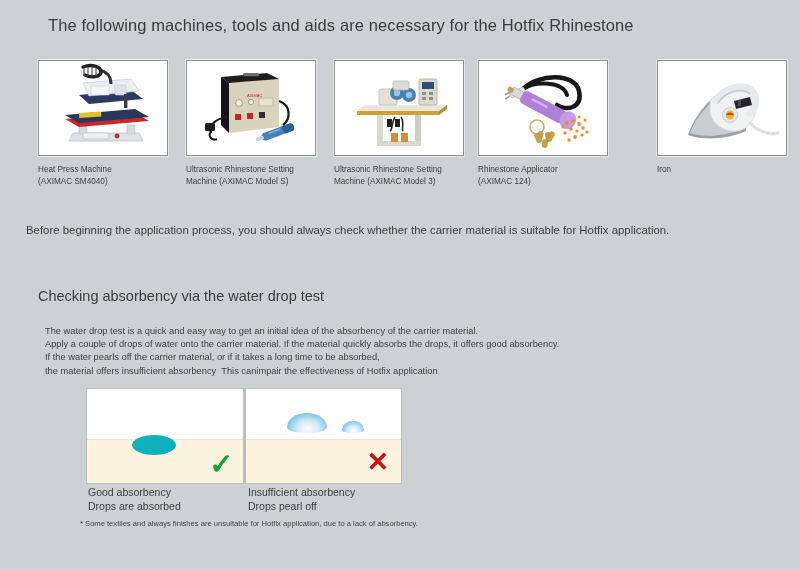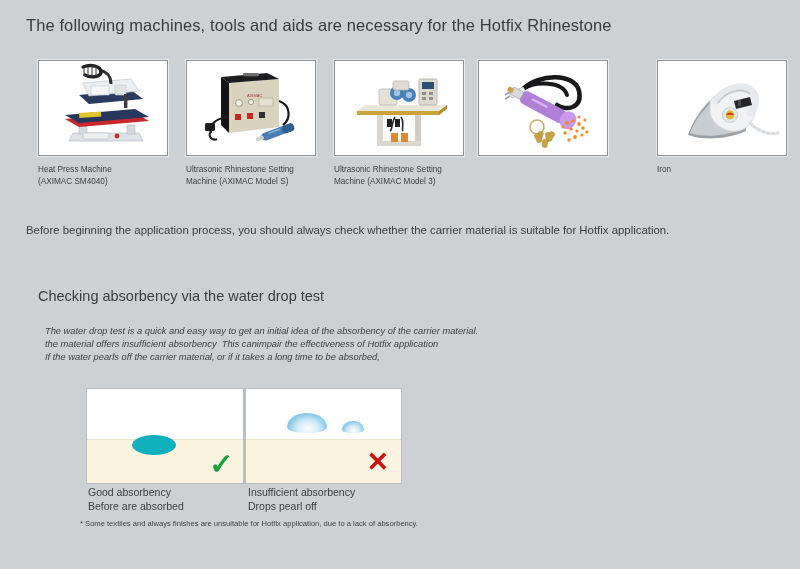--- a/index.html
+++ b/index.html
@@ -16,21 +16,21 @@
     position: relative;
   }
   .page {
     position: absolute;
     inset: 0;
   }
 
   
   .doc-title {
     position: absolute;
-    left: 26px;
+    left: 48px;
     top: 16px;
     font-size: 16.5px;
     color: #3b3b3b;
     letter-spacing: 0.1px;
     white-space: nowrap;
   }
 
   
   .gallery {
     position: absolute;
@@ -93,21 +93,21 @@
 
   
   .body-lines {
     position: absolute;
     left: 45px;
     top: 325px;
     font-size: 9.3px;
     line-height: 13.2px;
     color: #3d3d3d;
   }
-  .body-lines div { white-space: pre; font-style: italic; }
+  .body-lines div { white-space: pre; }
 
   
   .droptest {
     position: absolute;
     left: 86px;
     top: 388px;
     width: 316px;
     height: 96px;
     display: flex;
     gap: 3px;
@@ -355,20 +355,22 @@
               <circle cx="96" cy="76" r="1.9"></circle>
             <circle cx="103" cy="74" r="1.6"></circle>
               <circle cx="90" cy="79" r="1.7"></circle>
             <circle cx="100" cy="56" r="1.5"></circle>
               <circle cx="106" cy="59" r="1.5"></circle>
             <circle cx="108" cy="71" r="1.6"></circle>
               <circle cx="84" cy="66" r="1.5"></circle>
           </g>
         </svg>
       </div>
+      <div class="caption">Rhinestone Applicator
+(AXIMAC 124)</div>
     </div>
 
     <div class="gal-item">
       <div class="photo-frame">
         <svg class="ph" viewBox="0 0 128 94" preserveAspectRatio="xMidYMid meet">
           <rect x="0" y="0" width="128" height="94" fill="#ffffff"></rect>
 
           <path d="M30 74 C36 56 52 34 72 26 L86 32 L88 70 C70 78 46 80 30 74 Z" fill="#9ba0a4"></path>
           <path d="M32 72 C38 56 54 36 72 29 L82 34 L84 68 C68 75 46 77 32 72 Z" fill="#c9ced2"></path>
 
@@ -392,41 +394,42 @@
     </div>
 
   </div>
 
   <div class="mid-note">Before beginning the application process, you should always check whether the carrier material is suitable for Hotfix application.</div>
 
   <div class="section-title">Checking absorbency via the water drop test</div>
 
   <div class="body-lines">
     <div>The water drop test is a quick and easy way to get an initial idea of the absorbency of the carrier material.</div>
+    <div>Apply a couple of drops of water onto the carrier material. If the material quickly absorbs the drops, it offers good absorbency.</div>
+    <div>If the water pearls off the carrier material, or if it takes a long time to be absorbed,</div>
     <div>the material offers insufficient absorbency  This canimpair the effectiveness of Hotfix application</div>
-    <div>If the water pearls off the carrier material, or if it takes a long time to be absorbed,</div>
   </div>
 
   <div class="droptest">
     <div class="dt-panel">
       <div class="dt-material"></div>
       <div class="drop-absorbed"></div>
       <div class="mark check">✓</div>
     </div>
     <div class="dt-panel">
       <div class="dt-material"></div>
       <div class="drop-pearl big"></div>
       <div class="drop-pearl small"></div>
       <div class="mark cross">✕</div>
     </div>
   </div>
 
   <div class="dt-captions">
     <div class="dt-cap left">Good absorbency
-Before are absorbed</div>
+Drops are absorbed</div>
     <div class="dt-cap right">Insufficient absorbency
 Drops pearl off</div>
   </div>
 
   <div class="footnotes">
     <div>* Some textiles and always finishes are unsuitable for Hotfix application, due to a lack of absorbency.</div>
   </div>
 
 </div>
 

